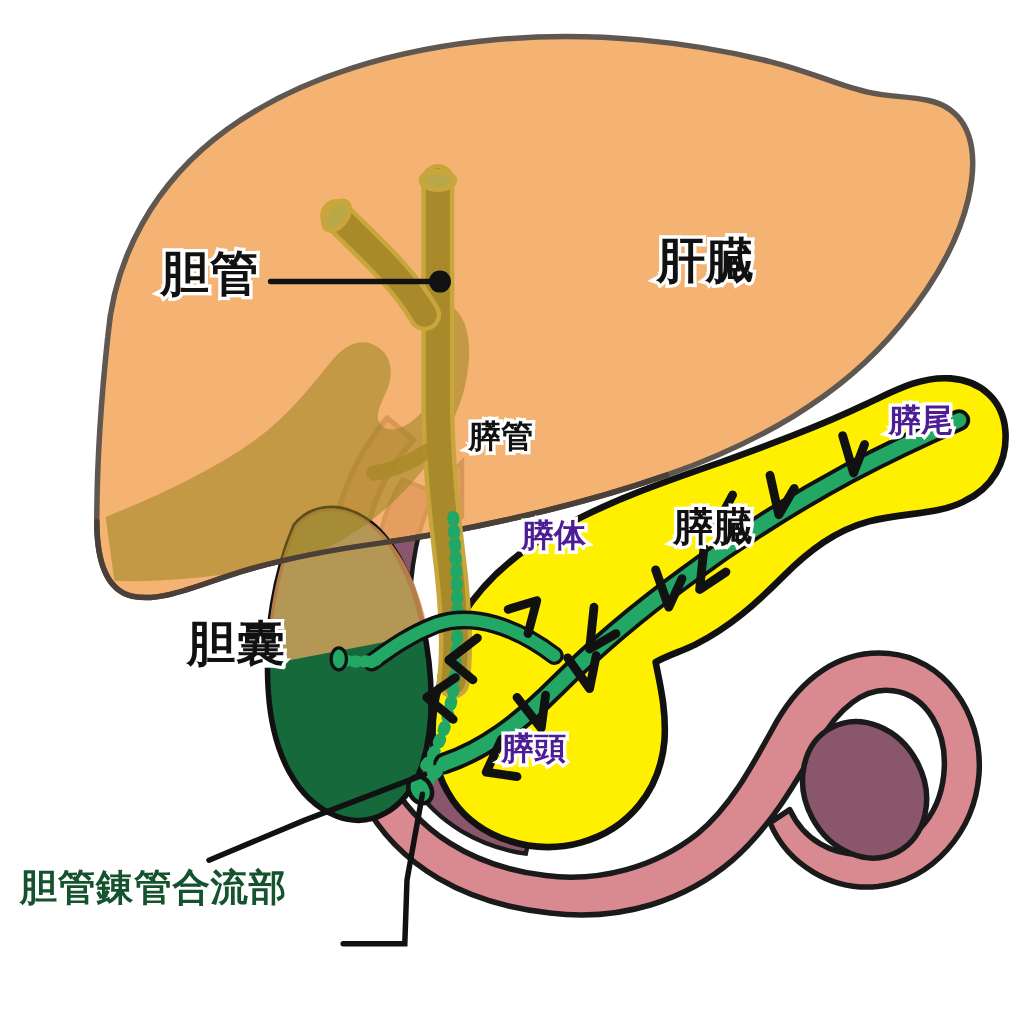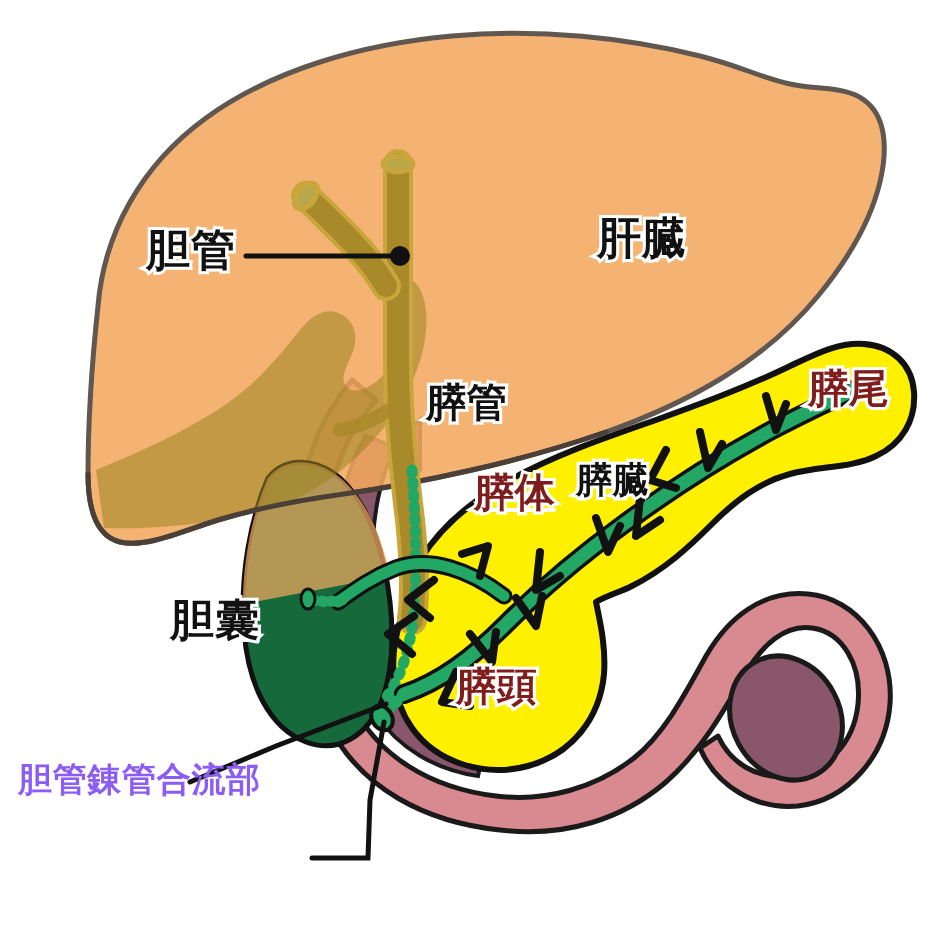--- a/index.html
+++ b/index.html
@@ -20,28 +20,28 @@
     line-height:1;
     letter-spacing:0.02em;
     user-select:none;
   }
   .lbl-black{
     color:#111111;
     -webkit-text-stroke:6px #ffffff;
     paint-order:stroke fill;
   }
   .lbl-red{
-    color:#7f1d1d;
+    color:#4c1d95;
     -webkit-text-stroke:6px #ffffff;
     paint-order:stroke fill;
   }
-  .lbl-plain{ color:#8b5cf6; }
+  .lbl-plain{ color:#14532d;margin-top:28px; }
 
   .sz-lg{font-size:44px;}
-  .sz-md{font-size:40px;}
+  .sz-md{font-size:29px;}
   .sz-sm{font-size:36px;}
   .sz-xs{font-size:34px;}
 </style>
 </head>
 <body>
 
 <div id="stage">
 
   <svg id="diagram" viewBox="0 0 940 940" xmlns="http://www.w3.org/2000/svg">
 
@@ -256,25 +256,25 @@
   </svg>
 
   <div class="lbl lbl-black sz-lg" style="left:146px;top:228px;">胆管</div>
 
   <div class="lbl lbl-black sz-lg" style="left:558px;top:216px;margin-left:39px;">肝臓</div>
 
   <div class="lbl lbl-black sz-md" style="left:426px;top:382px;">膵管</div>
 
   <div class="lbl lbl-red sz-md" style="left:808px;top:368px;">膵尾</div>
 
-  <div class="lbl lbl-red sz-md" style="left:474px;top:472px;text-decoration:underline;">膵体</div>
-
-  <div class="lbl lbl-black sz-sm" style="left:576px;top:462px;text-align:center;">膵臓</div>
+  <div class="lbl lbl-red sz-md" style="left:474px;top:472px;">膵体</div>
+
+  <div class="lbl lbl-black sz-sm" style="left:612px;top:462px;text-align:center;">膵臓</div>
 
   <div class="lbl lbl-red sz-md" style="left:456px;top:666px;">膵頭</div>
 
 
-  <div class="lbl lbl-black sz-lg" style="left:170px;top:598px;text-decoration:underline;">胆囊</div>
+  <div class="lbl lbl-black sz-lg" style="left:170px;top:564px;text-decoration:underline;">胆囊</div>
 
   <div class="lbl lbl-plain sz-xs" style="left:18px;top:762px;">胆管錬管合流部</div>
 
 
 </div>
 
 </body></html>

